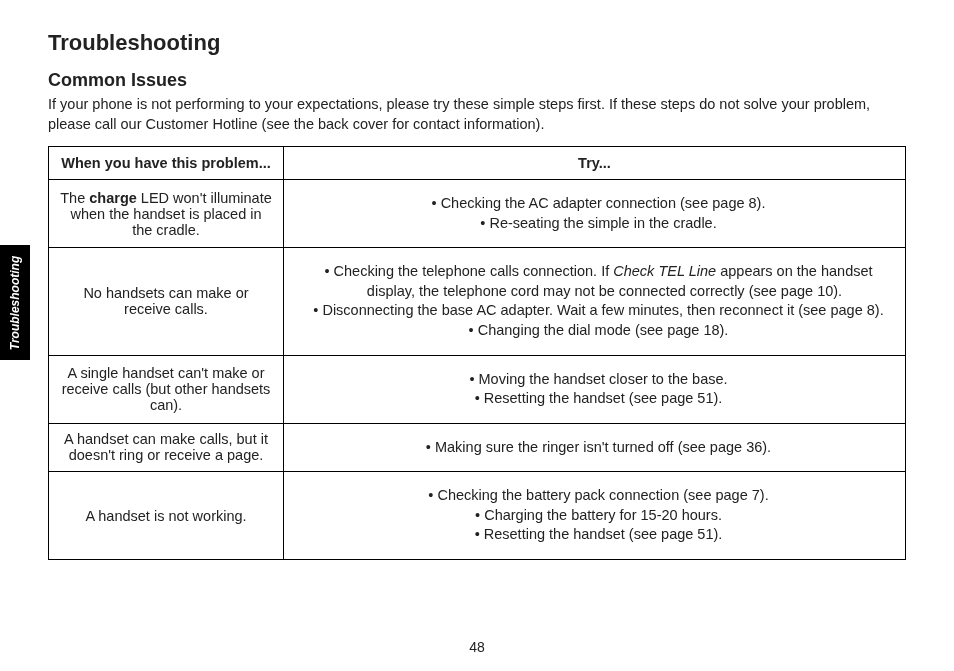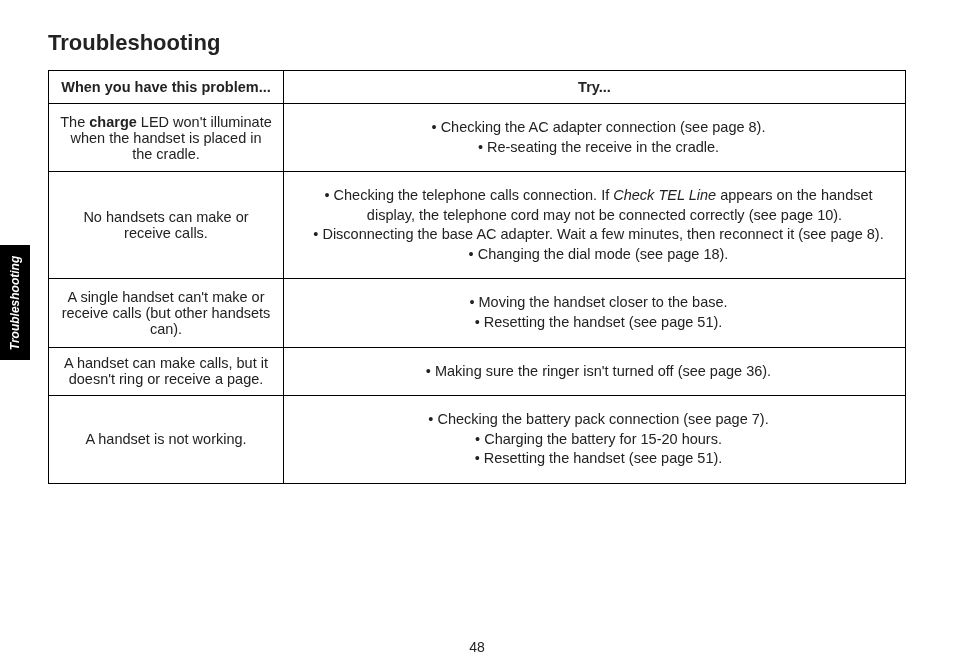--- a/index.html
+++ b/index.html
@@ -93,37 +93,39 @@
 </style>
 </head>
 <body>
 
 <div class="side-tab">
   <span>Troubleshooting</span>
 </div>
 
 <div class="page">
   <h1 class="title">Troubleshooting</h1>
+  <h2 class="subtitle">Common Issues</h2>
+  <p class="intro">If your phone is not performing to your expectations, please try these simple steps first. If these steps do not solve your problem, please call our Customer Hotline (see the back cover for contact information).</p>
 
   <table class="tbl">
     <thead>
       <tr>
         <th class="col-problem">When you have this problem...</th>
         <th>Try...</th>
       </tr>
     </thead>
     <tbody>
       <tr>
         <td>
           <span>The </span><span class="bold">charge</span><span> LED won't illuminate when the handset is placed in the cradle.</span>
         </td>
         <td>
           <ul class="bullets">
             <li>Checking the AC adapter connection (see page 8).</li>
-            <li>Re-seating the receive in the cradle.</li>
+            <li>Re-seating the simple in the cradle.</li>
           </ul>
         </td>
       </tr>
       <tr>
         <td>No handsets can make or receive calls.</td>
         <td>
           <ul class="bullets">
             <li><span>Checking the telephone calls connection. If </span><span class="italic">Check TEL Line</span><span> appears on the handset display, the telephone cord may not be connected correctly (see page 10).</span></li>
             <li>Disconnecting the base AC adapter. Wait a few minutes, then reconnect it (see page 8).</li>
             <li>Changing the dial mode (see page 18).</li>

